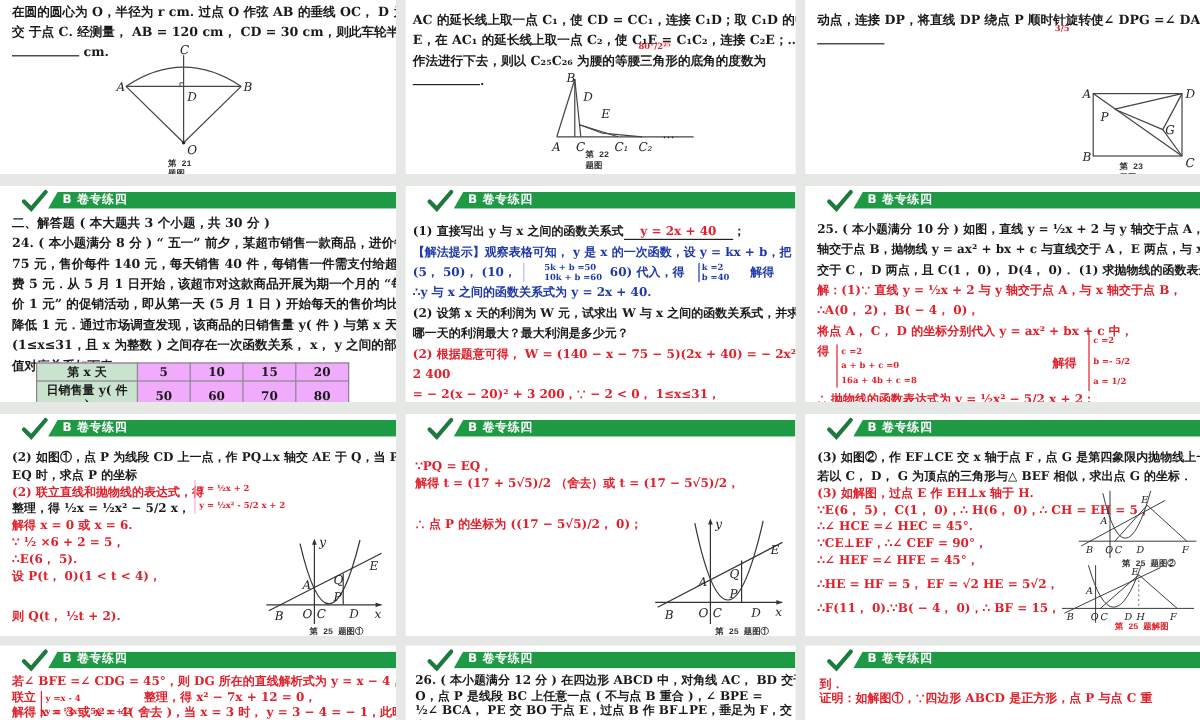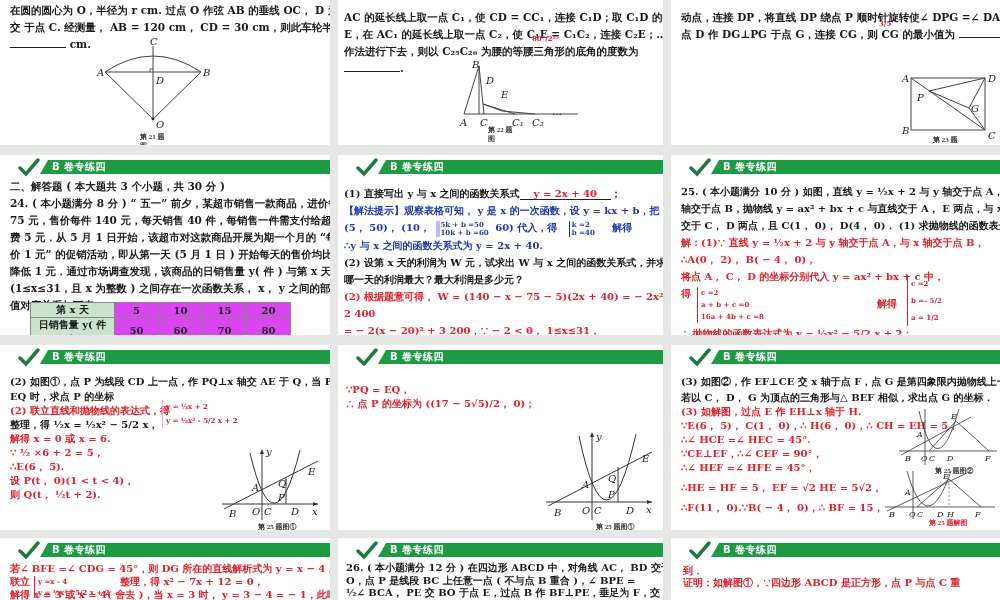--- a/index.html
+++ b/index.html
@@ -9,21 +9,21 @@
   .panel { position: absolute; background: #ffffff; overflow: hidden; }
   .panel .body { position: absolute; left: 10px; right: 6px; font-size: 10.5px; line-height: 17px; font-weight: bold; }
   .hdr { position: absolute; left: 14px; right: 0; height: 20px; top: 8px; }
   .hdr .bar { position: absolute; left: 26px; right: 0; top: 3px; height: 14px; background: #1e9a45; clip-path: polygon(8px 0, 100% 0, 100% 100%, 0 100%); }
   .hdr .label { position: absolute; left: 38px; top: 2px; font-family: "DejaVu Sans", "Liberation Sans", sans-serif; font-size: 10px; font-weight: bold; color: #ffffff; line-height: 16px; letter-spacing: 0.5px; }
   .hdr .check { position: absolute; left: 4px; top: 0px; width: 22px; height: 20px; }
   .red { color: #e0202a; }
   .blue { color: #1f3aa8; }
   .line { white-space: nowrap; }
   .blank { display: inline-block; width: 56px; border-bottom: 1px solid #222; height: 10px; vertical-align: baseline; }
-  .caption { position: absolute; font-size: 7px; font-family: Liberation Serif, serif; font-weight: bold; color: #333; line-height: 9px; }
+  .caption { position: absolute; font-size: 7px; font-family: Liberation Mono, monospace; font-weight: bold; color: #333; line-height: 9px; }
   .caption.red { color: #e0202a; }
   table.tbl { position: absolute; border-collapse: collapse; font-size: 10px; font-weight: bold; }
   table.tbl td { border: 1px solid #888; height: 15px; text-align: center; padding: 0 4px; }
   table.tbl td.h { background: #c9e3cf; width: 84px; }
   table.tbl td.v { width: 44px; }
   svg.fig { position: absolute; overflow: visible; }
   svg.fig text { font-family: "DejaVu Serif", serif; font-style: italic; font-size: 10px; fill: #222; }
 </style>
 </head>
 <body>
@@ -77,21 +77,21 @@
       <text x="52" y="64">C₁</text>
       <text x="72" y="64">C₂</text>
       <text x="92" y="53">…</text>
     </svg>
     <div class="caption" style="left:150px;top:126px;width:30px;">第 22 题图</div>
   </div>
 
   <div class="panel" style="left:671px;top:0;width:329px;height:145px;">
     <div class="body" style="top:9px;left:10px;">
       <div class="line">动点，连接 DP，将直线 DP 绕点 P 顺时针旋转使∠ DPG =∠ DAC，过</div>
-      <div class="line"><span>点 D 作 DG⊥PG 于点 G，连接 CG，则 CG 的最小值为</span> <span class="blank"></span></div>
+      <div class="line"> <span class="blank"></span></div>
     </div>
     <div class="red" style="position:absolute;left:208px;top:19px;font-size:7px;font-weight:bold;">3/5</div>
     <svg class="fig" style="left:233px;top:70px;" width="110" height="70">
       <rect x="7" y="8" width="74" height="52" stroke="#444" fill="none" stroke-width="1"></rect>
       <line x1="7" y1="8" x2="81" y2="60" stroke="#444" stroke-width="1"></line>
       <line x1="25" y1="21" x2="81" y2="8" stroke="#444" stroke-width="1"></line>
       <line x1="25" y1="21" x2="65" y2="38" stroke="#444" stroke-width="1"></line>
       <line x1="65" y1="38" x2="81" y2="8" stroke="#444" stroke-width="1"></line>
       <line x1="65" y1="38" x2="81" y2="60" stroke="#444" stroke-width="1"></line>
       <text x="-2" y="12">A</text>
@@ -115,21 +115,21 @@
     <div class="body" style="top:23px;">
       <div class="line">二、解答题 ( 本大题共 3 个小题，共 30 分 )</div>
       <div class="line">24. ( 本小题满分 8 分 ) “ 五一” 前夕，某超市销售一款商品，进价每件</div>
       <div class="line">75 元，售价每件 140 元，每天销售 40 件，每销售一件需支付给超市管理</div>
       <div class="line">费 5 元．从 5 月 1 日开始，该超市对这款商品开展为期一个月的 “每天降</div>
       <div class="line">价 1 元” 的促销活动，即从第一天 (5 月 1 日 ) 开始每天的售价均比前一天</div>
       <div class="line">降低 1 元．通过市场调查发现，该商品的日销售量 y( 件 ) 与第 x 天</div>
       <div class="line">(1≤x≤31，且 x 为整数 ) 之间存在一次函数关系， x， y 之间的部分数</div>
       <div class="line">值对应关系如下表：</div>
     </div>
-    <table class="tbl" style="left:30px;top:147px;background:#d946ef;">
+    <table class="tbl" style="left:30px;top:147px;background:#f0abfc;">
       <tbody>
           <tr>
         <td class="h">第 x 天</td>
         <td class="v">5</td>
         <td class="v">10</td>
         <td class="v">15</td>
         <td class="v">20</td>
       </tr>
       <tr>
         <td class="h">日销售量 y( 件 )</td>
@@ -148,21 +148,21 @@
           <path d="M2,11 L8,17 L20,3" stroke="#1e7a3c" stroke-width="3.5" fill="none" stroke-linecap="round"></path>
         </svg>
       <div class="bar"></div>
       <div class="label">B 卷专练四</div>
     </div>
     <div class="body" style="top:30px;left:6px;font-size:10px;">
       <div class="line"><span>(1) 直接写出 y 与 x 之间的函数关系式</span><span class="red" style="border-bottom:1px solid #222;padding:0 14px;">y = 2x + 40</span>；</div>
       <div class="line blue">【解法提示】观察表格可知， y 是 x 的一次函数，设 y = kx + b，把</div>
       <div class="line blue">
         <span>(5， 50)， (10，</span>
-        <span style="display:inline-block;vertical-align:middle;font-size:7px;line-height:8px;border-left:4px solid #c4b5fd;padding-left:0;margin:0 3px;"><span style="display:block">5k + b =50</span><span style="display:block">10k + b =60</span></span>
+        <span style="display:inline-block;vertical-align:middle;font-size:7px;line-height:8px;border-left:1px solid #c4b5fd;padding-left:16px;margin:0 3px;"><span style="display:block">5k + b =50</span><span style="display:block">10k + b =60</span></span>
         <span>60) 代入，得</span>
         <span style="display:inline-block;vertical-align:middle;font-size:7px;line-height:8px;border-left:1px solid #1f3aa8;padding-left:2px;margin:0 14px 0 8px;"><span style="display:block">k =2</span><span style="display:block">b =40</span></span>
         <span>解得</span>
       </div>
       <div class="line blue">∴y 与 x 之间的函数关系式为 y = 2x + 40.</div>
       <div class="line">(2) 设第 x 天的利润为 W 元，试求出 W 与 x 之间的函数关系式，并求出</div>
       <div class="line">哪一天的利润最大？最大利润是多少元？</div>
       <div class="line red">(2) 根据题意可得， W = (140 − x − 75 − 5)(2x + 40) = − 2x² + 80x +</div>
       <div class="line red">2 400</div>
       <div class="line red">= − 2(x − 20)² + 3 200，∵ − 2 &lt; 0， 1≤x≤31，</div>
@@ -213,21 +213,21 @@
     </div>
     <div class="body" style="top:28px;left:10px;font-size:10px;line-height:14px;">
       <div class="line" style="line-height:17px;">(2) 如图①，点 P 为线段 CD 上一点，作 PQ⊥x 轴交 AE 于 Q，当 PQ =</div>
       <div class="line">EQ 时，求点 P 的坐标</div>
       <div class="line red">(2) 联立直线和抛物线的表达式，得</div>
       <div class="line">整理，得 ½x = ½x² − 5/2 x，</div>
       <div class="line red">解得 x = 0 或 x = 6.</div>
       <div class="line red">∵ ½ ×6 + 2 = 5，</div>
       <div class="line red">∴E(6， 5).</div>
       <div class="line red">设 P(t， 0)(1 &lt; t &lt; 4)，</div>
-      <div class="line red" style="margin-top:0;">则 Q(t， ½t + 2).</div>
+      <div class="line red" style="margin-top:20px;">则 Q(t， ½t + 2).</div>
     </div>
     <div class="red" style="position:absolute;left:162px;top:55px;font-size:7px;line-height:14px;border-left:1px solid #f9a8d4;padding-left:3px;font-weight:bold;">
       <span style="display:block">y = ½x + 2</span>
       <span style="display:block">y = ½x² - 5/2 x + 2</span>
     </div>
     <svg class="fig" style="left:222px;top:100px;" width="100" height="75">
       <line x1="0" y1="59" x2="96" y2="59" stroke="#333" stroke-width="1"></line>
       <polygon points="96,59 91,57 91,61" fill="#333"></polygon>
       <line x1="40" y1="75" x2="40" y2="6" stroke="#333" stroke-width="1"></line>
       <polygon points="40,4 38,9 42,9" fill="#333"></polygon>
@@ -251,20 +251,21 @@
   <div class="panel" style="left:338px;top:345px;width:325px;height:185px;">
     <div class="hdr" style="top:2px;">
       <svg class="check" viewBox="0 0 22 20">
           <path d="M2,11 L8,17 L20,3" stroke="#1e7a3c" stroke-width="3.5" fill="none" stroke-linecap="round"></path>
         </svg>
       <div class="bar"></div>
       <div class="label">B 卷专练四</div>
     </div>
     <div class="body red" style="top:38px;left:8px;font-size:10px;line-height:14px;">
       <div class="line">∵PQ = EQ，</div>
+      <div class="line" style="margin-bottom:20px;">解得 t = (17 + 5√5)/2 （舍去）或 t = (17 − 5√5)/2，</div>
       <div class="line">∴ 点 P 的坐标为 ((17 − 5√5)/2， 0)；</div>
     </div>
     <svg class="fig" style="left:208px;top:85px;" width="110" height="90">
       <line x1="0" y1="72" x2="106" y2="72" stroke="#333" stroke-width="1"></line>
       <polygon points="106,72 101,70 101,74" fill="#333"></polygon>
       <line x1="46" y1="90" x2="46" y2="4" stroke="#333" stroke-width="1"></line>
       <polygon points="46,2 44,7 48,7" fill="#333"></polygon>
       <path d="M33,6 Q60,135 90,4" stroke="#333" fill="none" stroke-width="1"></path>
       <line x1="2" y1="76" x2="106" y2="22" stroke="#333" stroke-width="1"></line>
       <line x1="72" y1="37" x2="72" y2="72" stroke="#333" stroke-width="1"></line>

